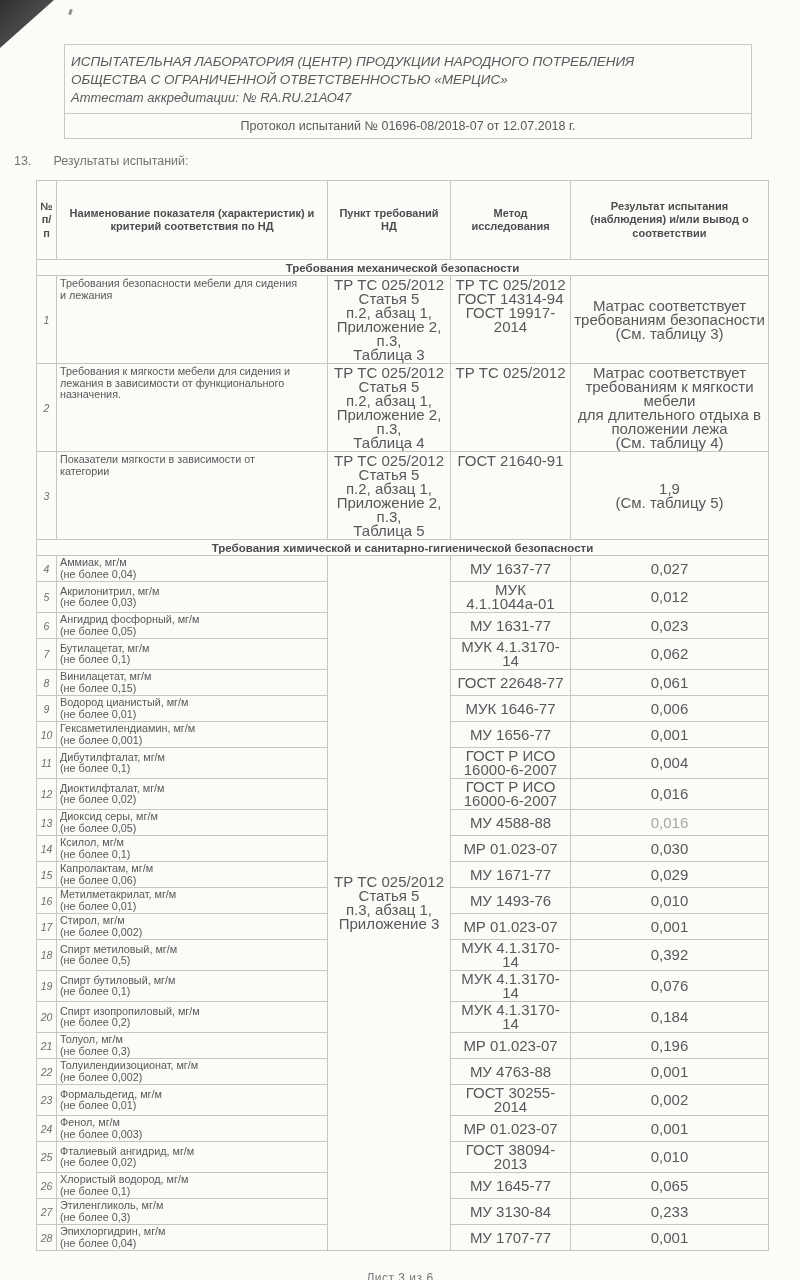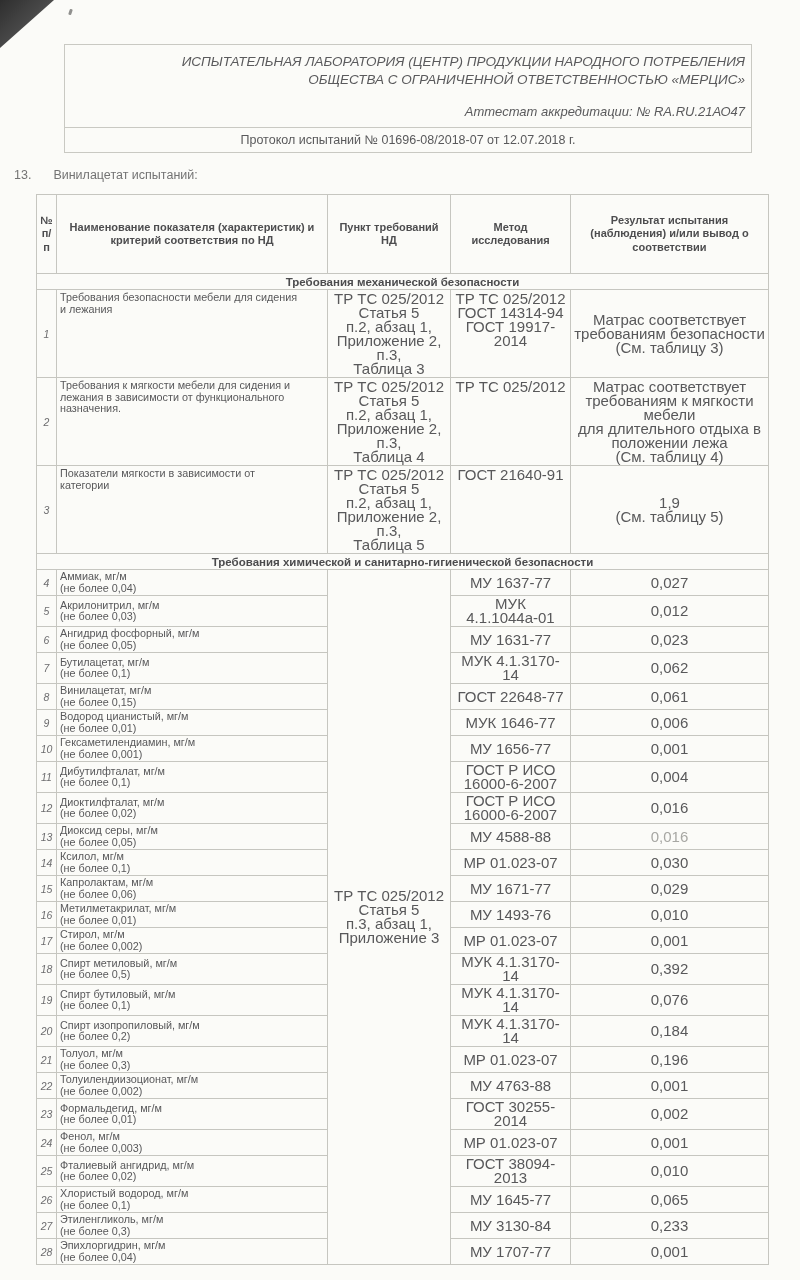--- a/index.html
+++ b/index.html
@@ -18,25 +18,25 @@
     background:linear-gradient(135deg,#2e2e2e 0%,#555 70%,#787878 100%);
   }
   .speck{
     position:absolute;top:9px;left:69px;width:3px;height:6px;
     background:#90908e;transform:rotate(18deg);border-radius:1px;
   }
   
   .accr-box{
     margin:44px 0 0 64px;width:688px;box-sizing:border-box;
     border:1px solid #c9c9c3;
-    text-align:right;font-style:italic;color:#5a5a5c;
+    text-align:left;font-style:italic;color:#5a5a5c;
     padding:8px 6px 6px;
   }
   .accr-line{font-size:13.5px;line-height:18px;}
-  .accr-line3{font-size:13px;line-height:18px;margin-top:14px;}
+  .accr-line3{font-size:13px;line-height:18px;margin-top:0;}
   .proto-box{
     margin:0 0 0 64px;width:688px;box-sizing:border-box;
     border:1px solid #c9c9c3;border-top:none;
     text-align:center;color:#59595b;
     font-size:12.5px;padding:5px 12px;
   }
   
   .sec13{
     margin:15px 0 0 14px;font-size:12.5px;color:#737373;
     display:flex;gap:22px;
@@ -95,21 +95,21 @@
     <div class="accr-line">ИСПЫТАТЕЛЬНАЯ ЛАБОРАТОРИЯ (ЦЕНТР) ПРОДУКЦИИ НАРОДНОГО ПОТРЕБЛЕНИЯ</div>
     <div class="accr-line">ОБЩЕСТВА С ОГРАНИЧЕННОЙ ОТВЕТСТВЕННОСТЬЮ «МЕРЦИС»</div>
     <div class="accr-line3">Аттестат аккредитации: № RA.RU.21АО47</div>
   </div>
   <div class="proto-box">
     <span>Протокол испытаний № 01696-08/2018-07 от 12.07.2018 г.</span>
   </div>
 
   <div class="sec13">
     <span>13.</span>
-    <span>Винилацетат испытаний:</span>
+    <span>Результаты испытаний:</span>
   </div>
 
   <table class="results">
     <colgroup>
       <col style="width:20px">
         <col style="width:271px">
         <col style="width:123px">
         <col style="width:120px">
         <col style="width:198px">
     </colgroup>

